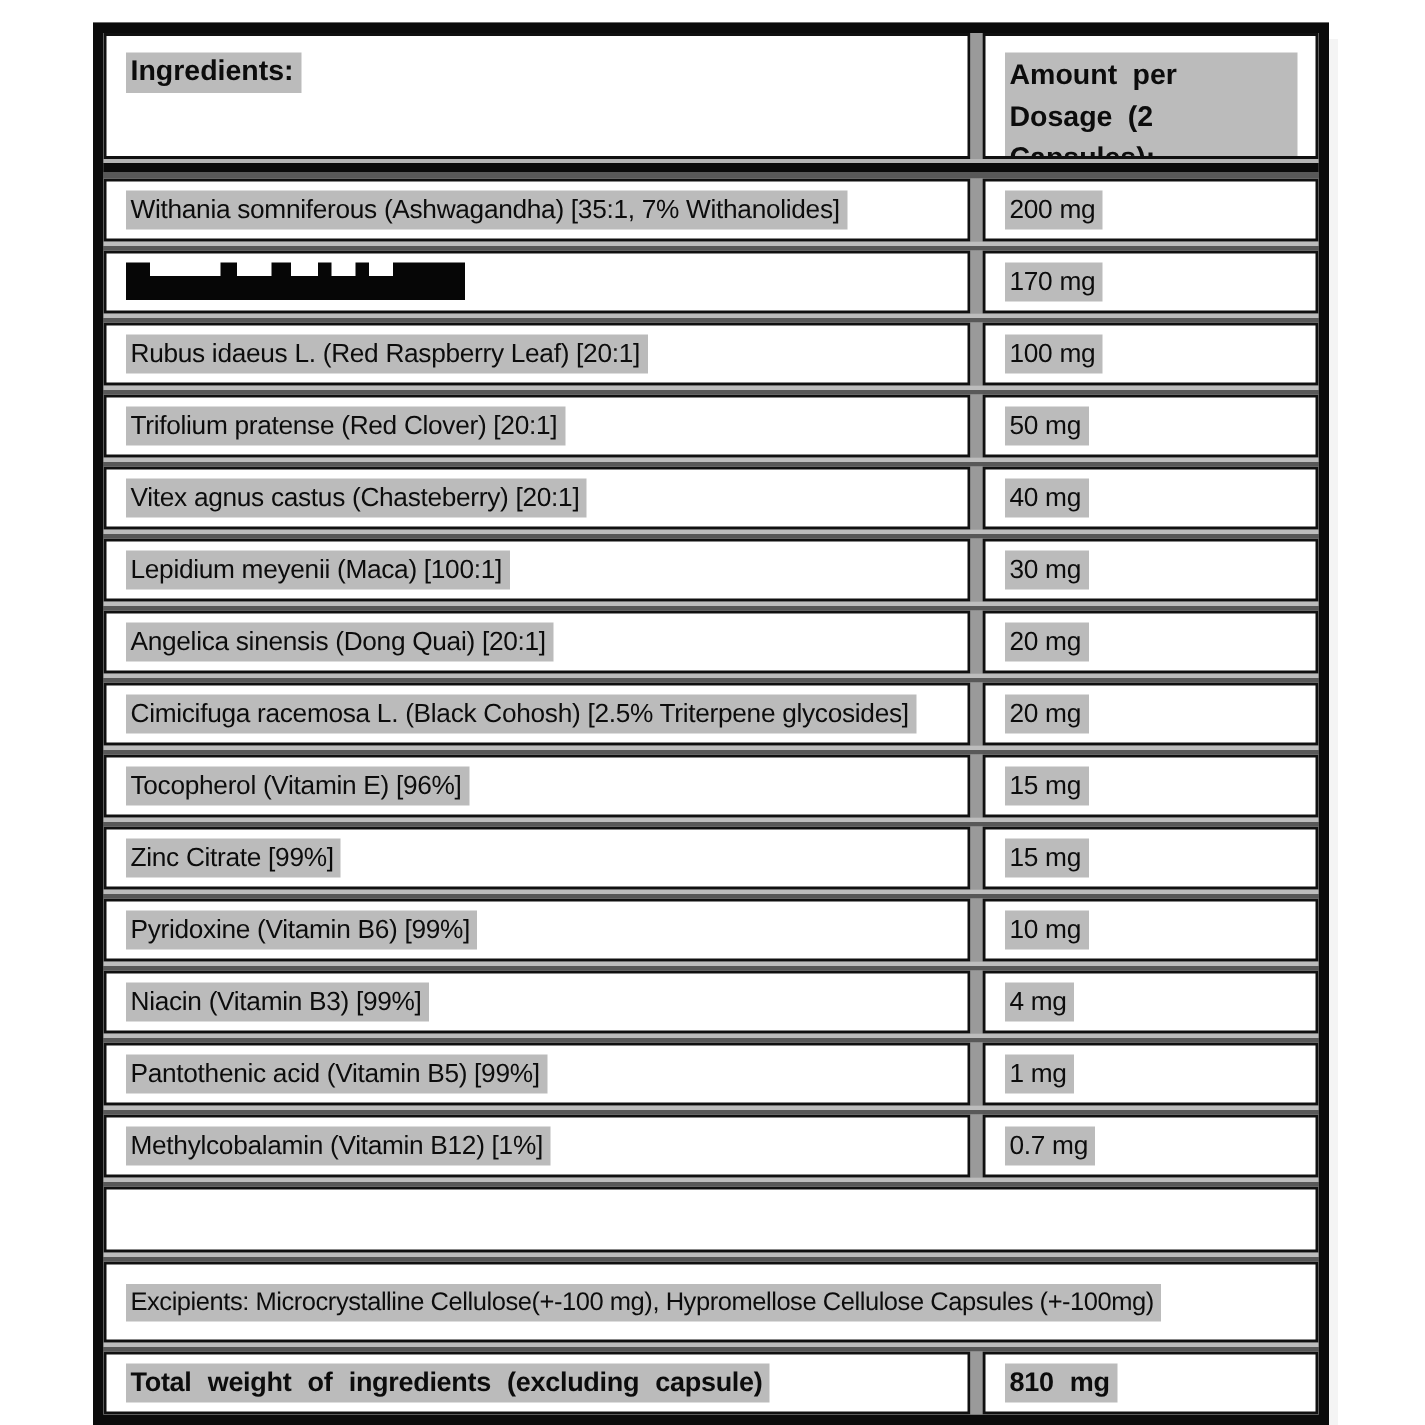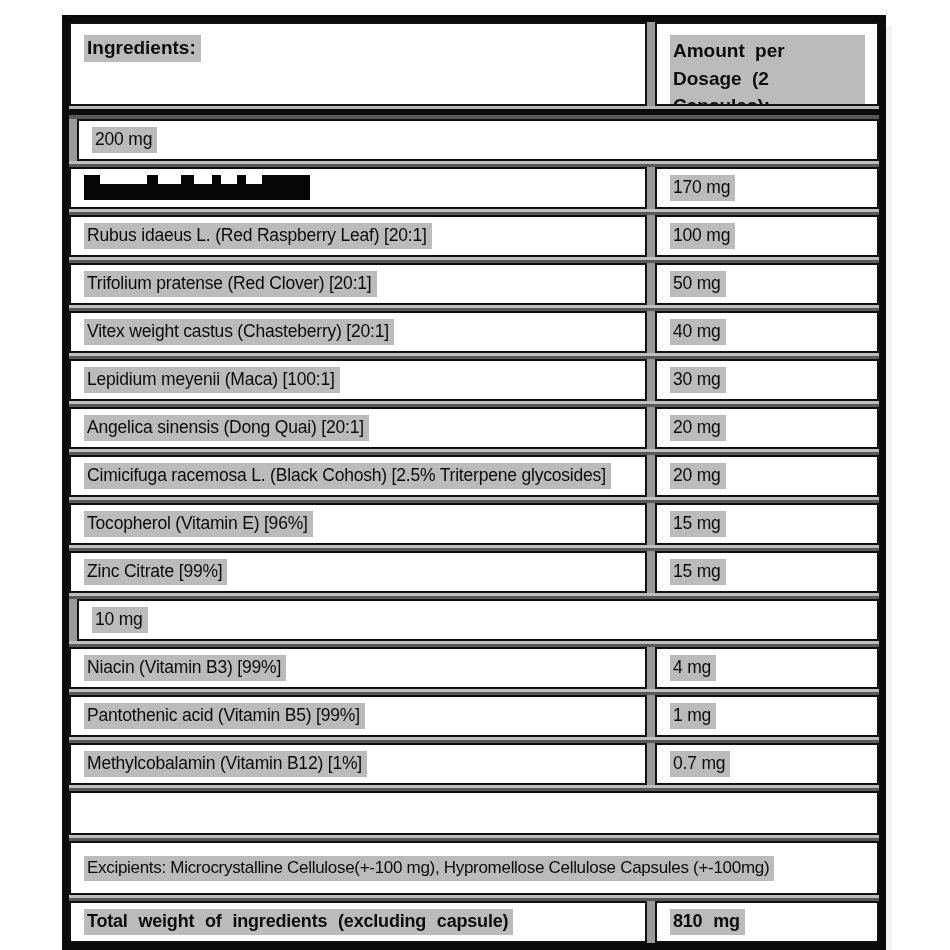--- a/index.html
+++ b/index.html
@@ -100,20 +100,23 @@
       <span class="chip">Ingredients:</span>
     </div>
     <div class="col-gap"></div>
     <div class="tcell cell-right">
       <span class="chip">Amount per Dosage (2 Capsules):</span>
     </div>
   </div>
   <div class="header-gap"></div>
 
   <div class="trow body-row">
+    <div class="tcell cell-left">
+      <span class="chip">Withania somniferous (Ashwagandha) [35:1, 7% Withanolides]</span>
+    </div>
     <div class="col-gap"></div>
     <div class="tcell cell-right">
       <span class="chip">200 mg</span>
     </div>
   </div>
   <div class="rgap"></div>
 
   <div class="trow body-row">
     <div class="tcell cell-left">
       <span class="redaction">
@@ -149,21 +152,21 @@
     </div>
     <div class="col-gap"></div>
     <div class="tcell cell-right">
       <span class="chip">50 mg</span>
     </div>
   </div>
   <div class="rgap"></div>
 
   <div class="trow body-row">
     <div class="tcell cell-left">
-      <span class="chip">Vitex weight castus (Chasteberry) [20:1]</span>
+      <span class="chip">Vitex agnus castus (Chasteberry) [20:1]</span>
     </div>
     <div class="col-gap"></div>
     <div class="tcell cell-right">
       <span class="chip">40 mg</span>
     </div>
   </div>
   <div class="rgap"></div>
 
   <div class="trow body-row">
     <div class="tcell cell-left">
@@ -214,20 +217,23 @@
       <span class="chip">Zinc Citrate [99%]</span>
     </div>
     <div class="col-gap"></div>
     <div class="tcell cell-right">
       <span class="chip">15 mg</span>
     </div>
   </div>
   <div class="rgap"></div>
 
   <div class="trow body-row">
+    <div class="tcell cell-left">
+      <span class="chip">Pyridoxine (Vitamin B6) [99%]</span>
+    </div>
     <div class="col-gap"></div>
     <div class="tcell cell-right">
       <span class="chip">10 mg</span>
     </div>
   </div>
   <div class="rgap"></div>
 
   <div class="trow body-row">
     <div class="tcell cell-left">
       <span class="chip">Niacin (Vitamin B3) [99%]</span>

